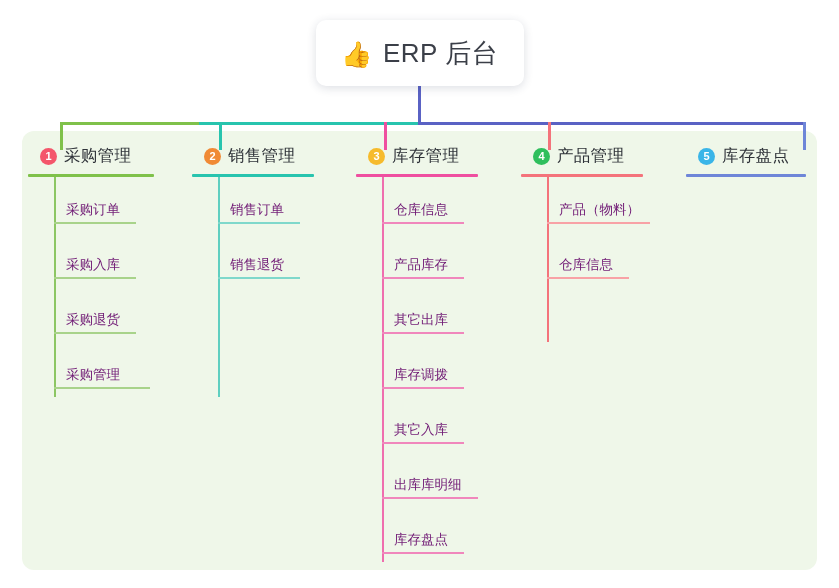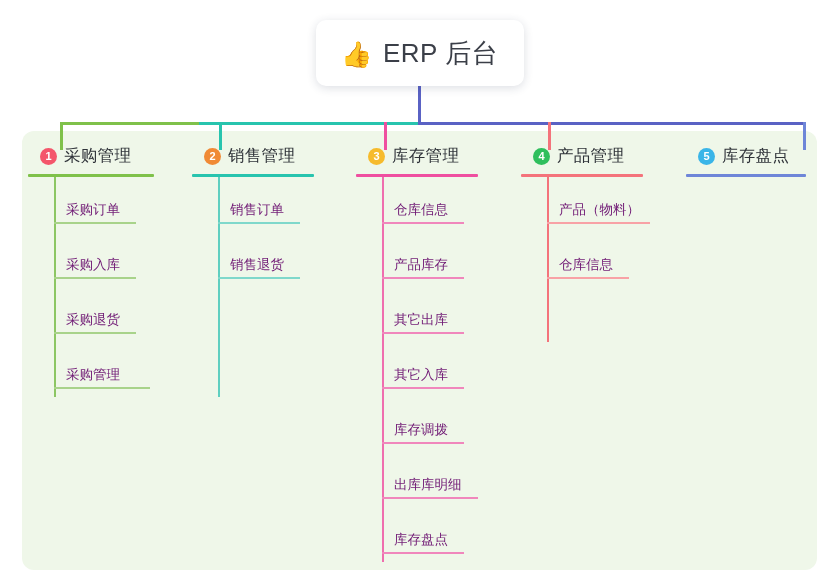--- a/index.html
+++ b/index.html
@@ -244,25 +244,25 @@
         </div>
         <div class="item">
           <span class="item-label">产品库存</span>
           <span class="item-rule" style="background:#f087bc; width:82px;"></span>
         </div>
         <div class="item">
           <span class="item-label">其它出库</span>
           <span class="item-rule" style="background:#f087bc; width:82px;"></span>
         </div>
         <div class="item">
+          <span class="item-label">库存调拨</span>
+          <span class="item-rule" style="background:#f087bc; width:82px;"></span>
+        </div>
+        <div class="item">
           <span class="item-label">其它入库</span>
-          <span class="item-rule" style="background:#f087bc; width:82px;"></span>
-        </div>
-        <div class="item">
-          <span class="item-label">库存调拨</span>
           <span class="item-rule" style="background:#f087bc; width:82px;"></span>
         </div>
         <div class="item">
           <span class="item-label">出库库明细</span>
           <span class="item-rule" style="background:#f087bc; width:96px;"></span>
         </div>
         <div class="item">
           <span class="item-label">库存盘点</span>
           <span class="item-rule" style="background:#f087bc; width:82px;"></span>
         </div>

